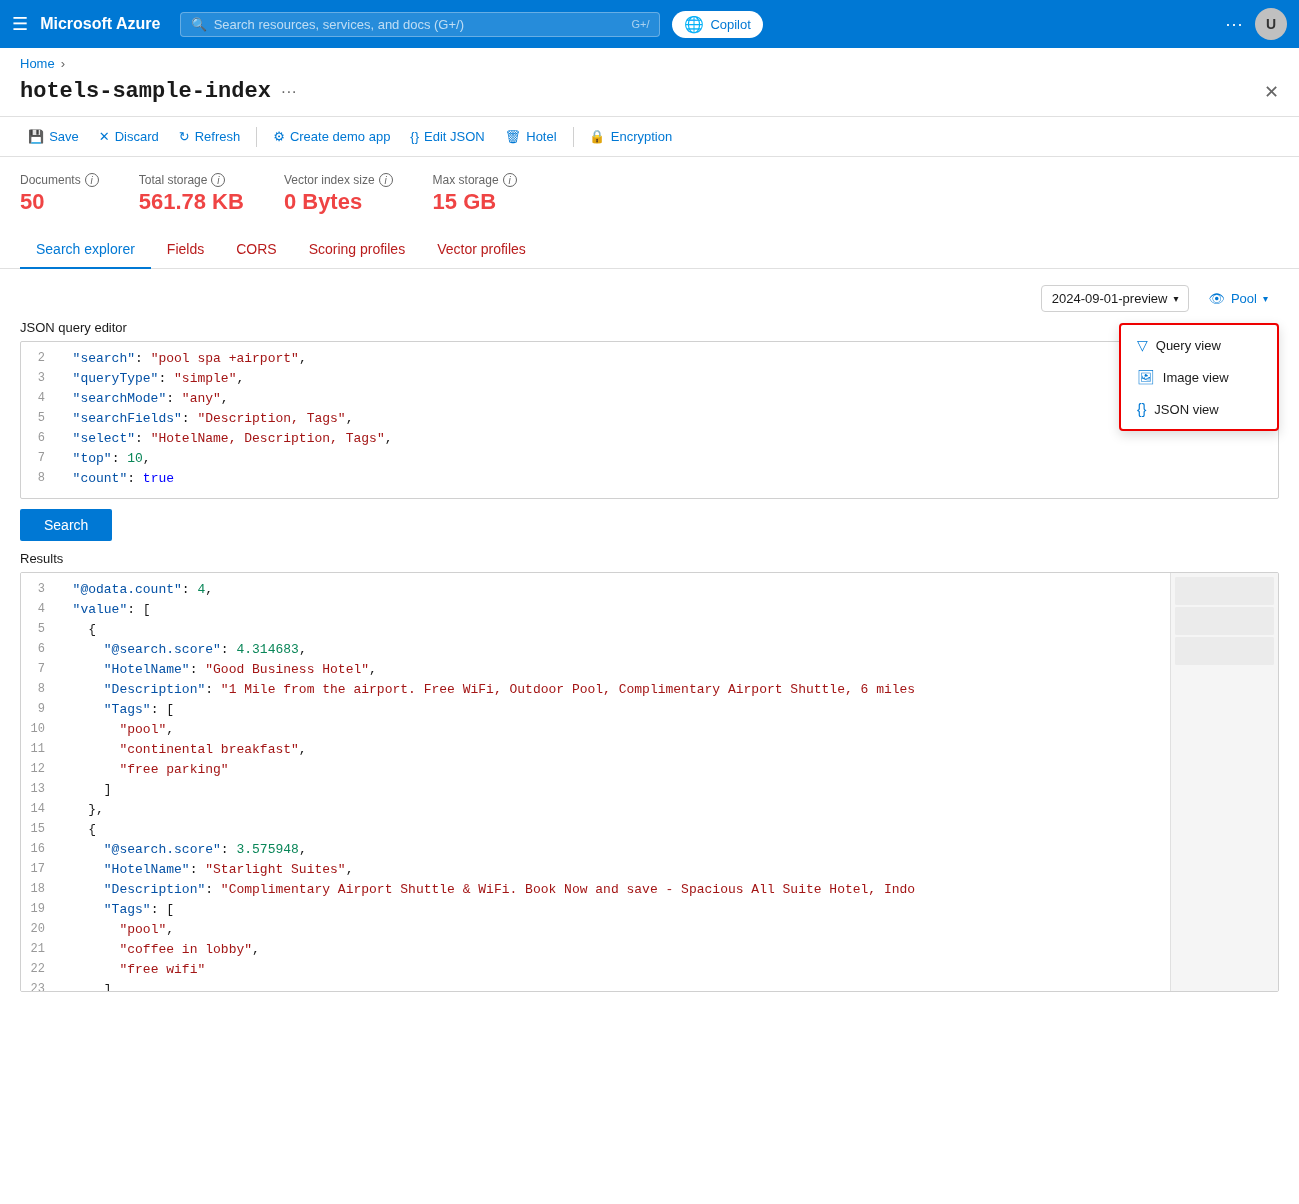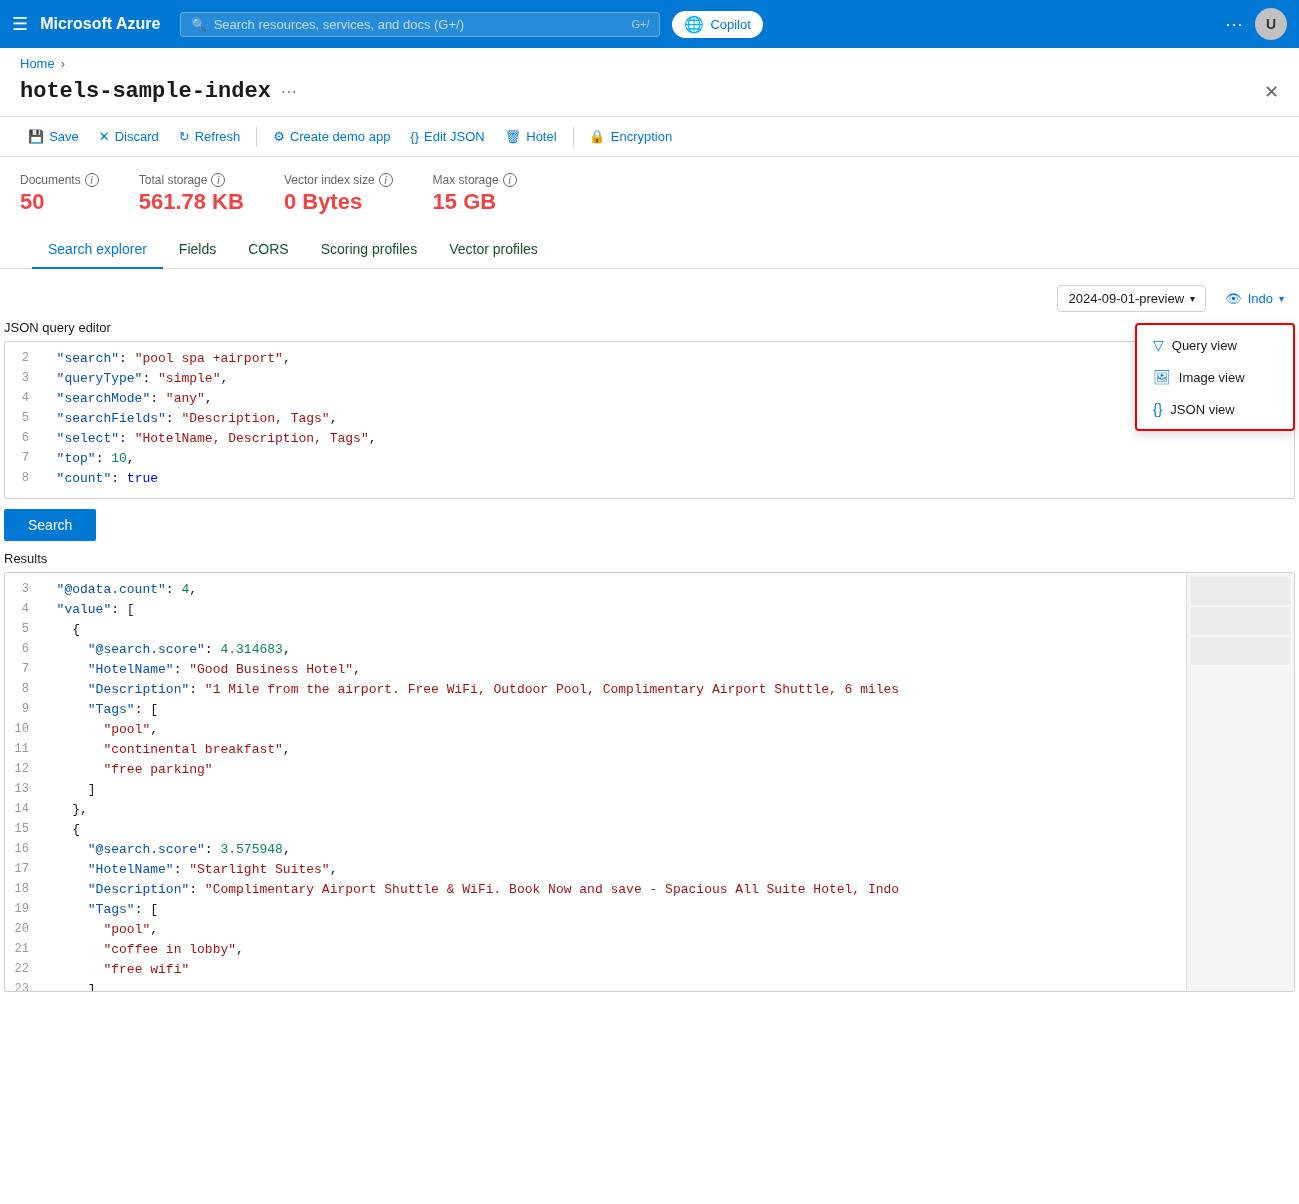--- a/index.html
+++ b/index.html
@@ -90,33 +90,33 @@
     .info-icon {
       width: 14px; height: 14px; border-radius: 50%;
       border: 1px solid #666; display: inline-flex;
       align-items: center; justify-content: center;
       font-size: 10px; color: #666; font-style: italic; cursor: pointer;
     }
 
     
     .tabs {
       display: flex; gap: 0;
-      padding: 0 32px;
+      padding: 0 20px;
       border-bottom: 1px solid #e0e0e0;
     }
     .tab {
-      padding: 10px 16px; font-size: 14px; color: #14532d;
+      padding: 10px 16px; font-size: 14px; color: #b91c1c;
       cursor: pointer; border-bottom: 2px solid transparent;
       margin-bottom: -1px;
     }
     .tab.active { color: #0078d4; border-bottom-color: #0078d4; font-weight: 500; }
 
     
     .main-content {
-      padding: 16px 4px;
+      padding: 16px 20px;
       position: relative;
     }
 
     
     .controls-row {
       display: flex; justify-content: flex-end; align-items: center;
       margin-bottom: 8px; position: relative;
     }
     .api-version-dropdown {
       display: flex; align-items: center; gap: 6px;
@@ -313,21 +313,21 @@
 <div class="main-content">
 
   <div class="controls-row">
     <div style="display:flex; align-items:center; gap:8px; position:relative;">
       <button class="api-version-dropdown">
         <span>2024-09-01-preview</span>
         <span class="chevron-icon">▾</span>
       </button>
       <button class="view-btn">
         <span>👁</span>
-        <span>Indo</span>
+        <span>Pool</span>
         <span class="chevron-icon">▾</span>
       </button>
 
       <div class="view-dropdown">
         <div class="view-dropdown-item">
           <span class="item-icon">▽</span>
           <span>Query view</span>
         </div>
         <div class="view-dropdown-item">
           <span class="item-icon">🖼</span>

